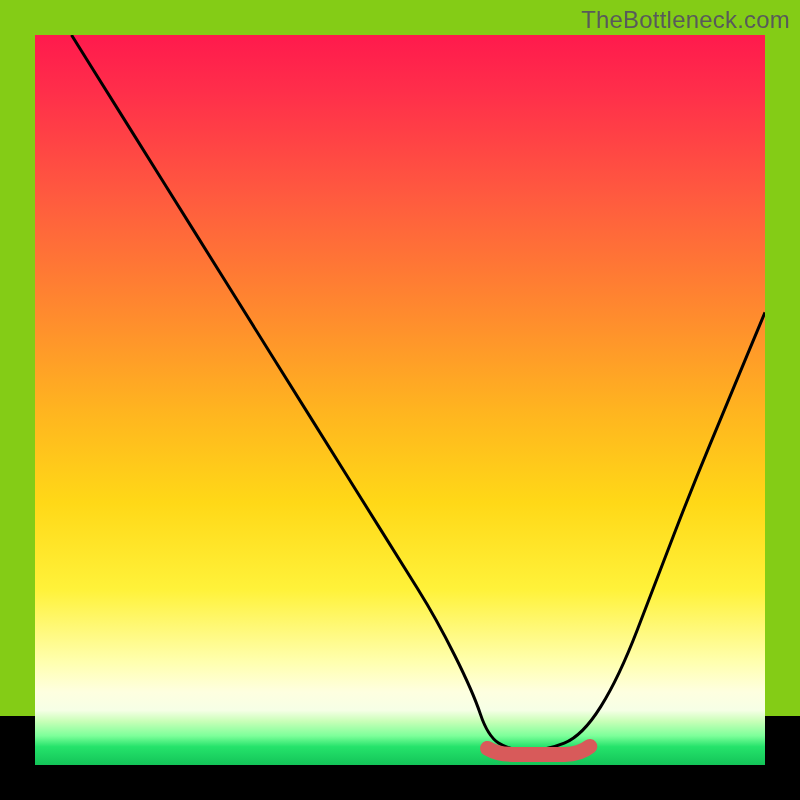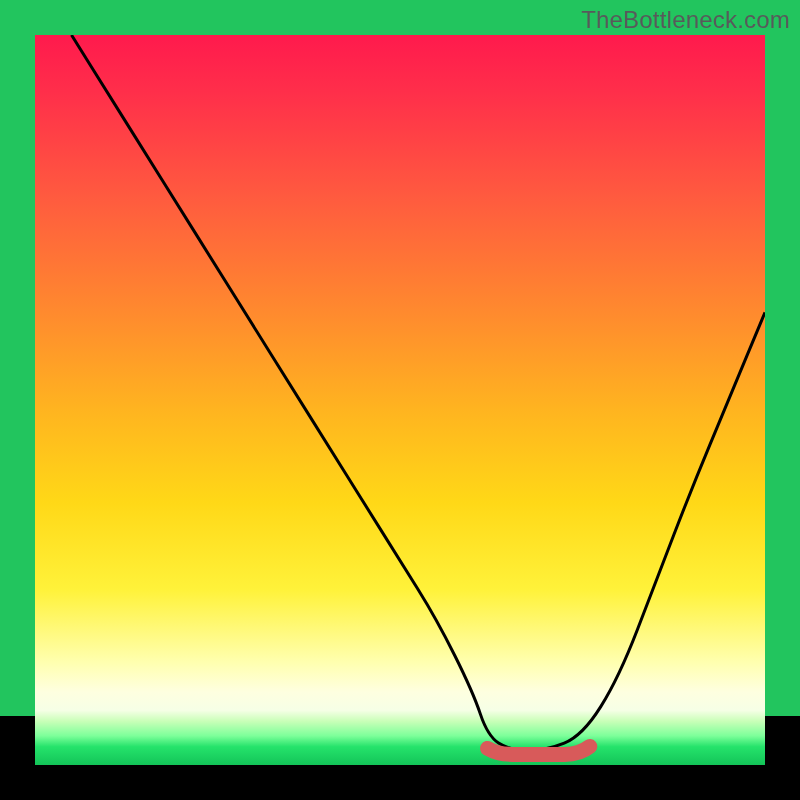--- a/index.html
+++ b/index.html
@@ -1,21 +1,21 @@
 <!DOCTYPE html>
 <html><head>
 <meta charset="utf-8">
 <style>
   * { margin: 0; padding: 0; box-sizing: border-box; }
   html, body { width: 800px; height: 800px; overflow: hidden; background: #000; }
   .frame {
     position: relative;
     width: 800px;
     height: 716px;
-    background: #22c55e;
+    background: #84cc16;
   }
   .watermark {
     position: absolute;
     top: 6px;
     right: 10px;
     font-family: Arial, Helvetica, sans-serif;
     font-size: 24px;
     color: #58595b;
     letter-spacing: 0.2px;
     z-index: 10;

